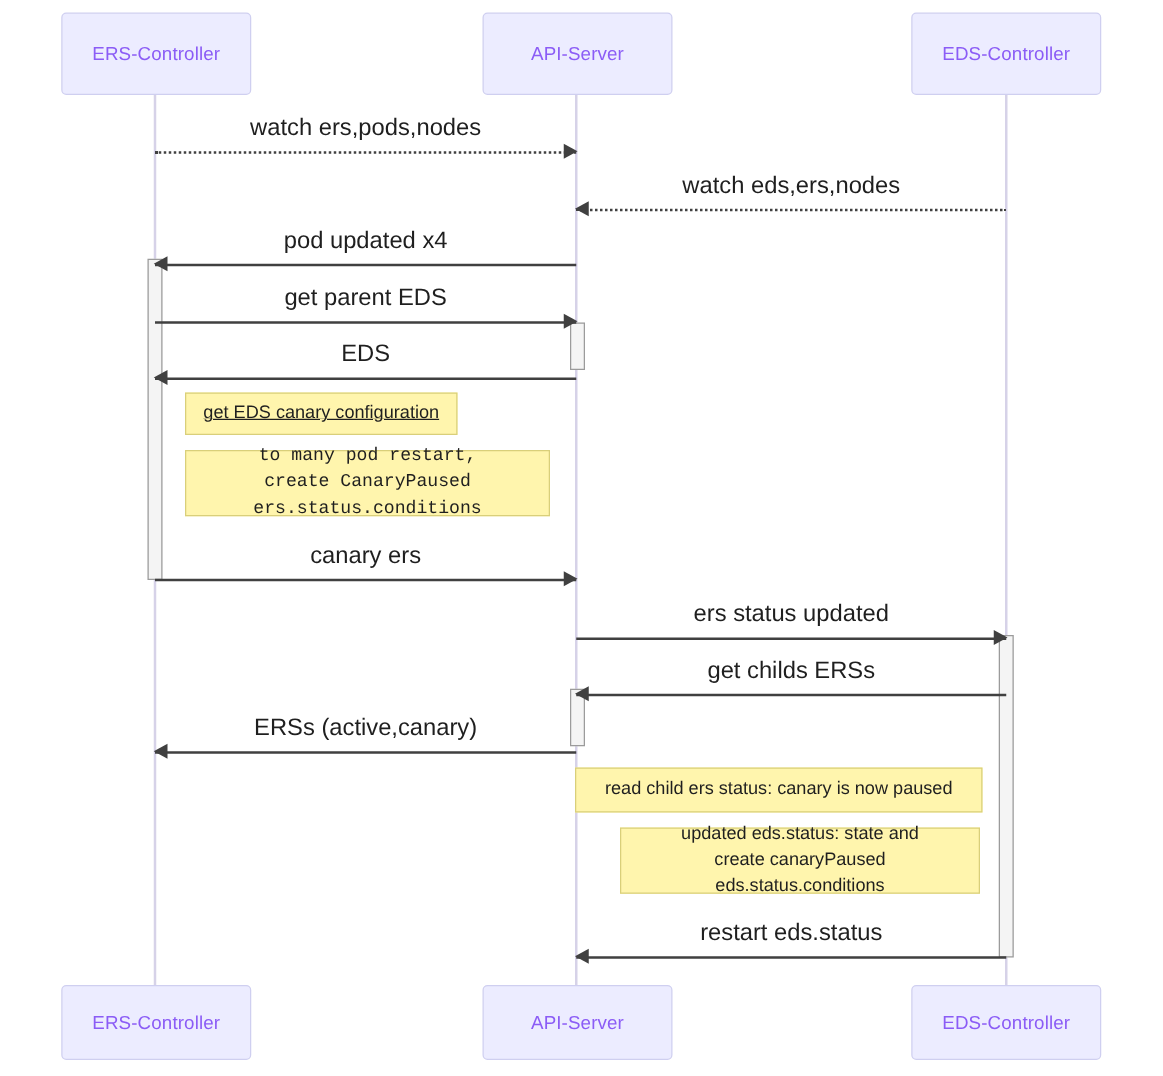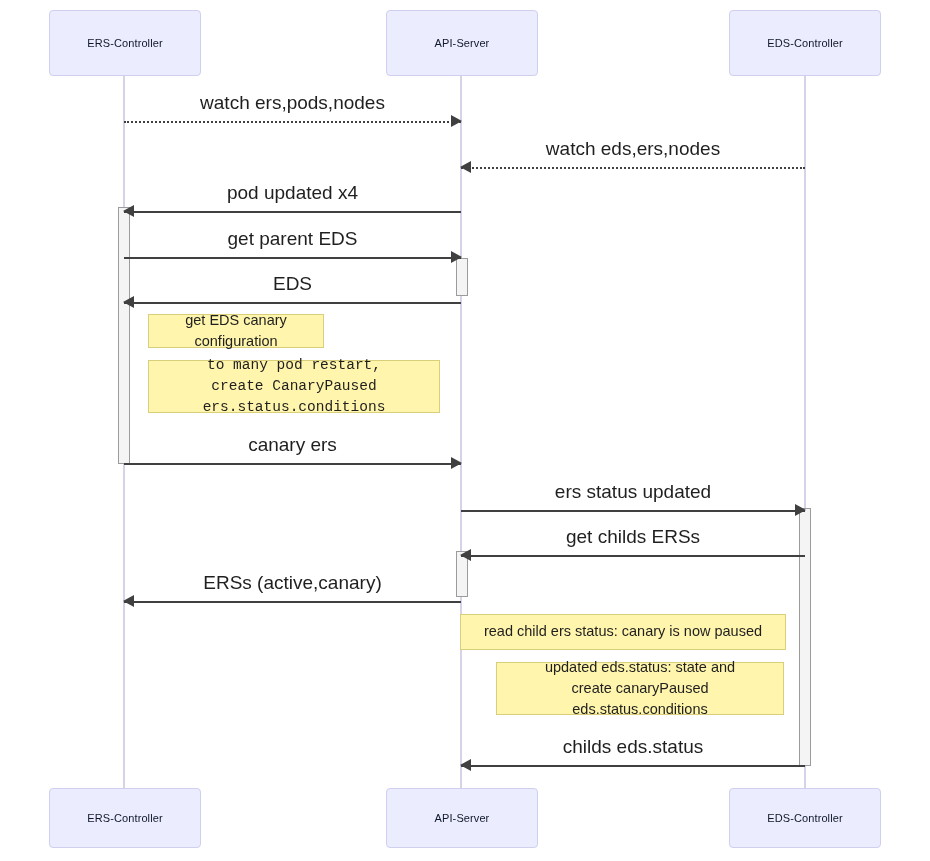--- a/index.html
+++ b/index.html
@@ -30,22 +30,22 @@
   
   .participant {
     position: absolute;
     box-sizing: border-box;
     background: #ececff;
     border: 1px solid #cfcff0;
     border-radius: 4px;
     display: flex;
     align-items: center;
     justify-content: center;
-    font-size: 11px;
-    color: #0f172a;
+    font-size: 15px;
+    color: #8b5cf6;
     letter-spacing: 0.1px;
     text-align: center;
   }
 
   
   .activation {
     position: absolute;
     box-sizing: border-box;
     background: #f4f4f4;
     border: 1px solid #9b9b9b;
@@ -168,25 +168,25 @@
         <div class="label">get childs ERSs</div>
       </div>
       <div class="msg to-left" style="left: 124px; top: 601px; width: 337px;">
         <div class="line"></div>
         <div class="head"></div>
         <div class="label">ERSs (active,canary)</div>
       </div>
       <div class="msg to-left" style="left: 461px; top: 765px; width: 344px;">
         <div class="line"></div>
         <div class="head"></div>
-        <div class="label">childs eds.status</div>
+        <div class="label">restart eds.status</div>
       </div>
     </div>
   <div id="notes-layer">
-      <div class="note" style="left: 148px; top: 314px; width: 176px; height: 34px;">get EDS canary configuration</div>
+      <div class="note" style="left: 148px; top: 314px; width: 218px; height: 34px; text-decoration: underline;">get EDS canary configuration</div>
       <div class="note" style="left: 148px; top: 360px; width: 292px; height: 53px; font-family: Liberation Mono, monospace;">to many pod restart,
 create CanaryPaused ers.status.conditions</div>
       <div class="note" style="left: 460px; top: 614px; width: 326px; height: 36px;">read child ers status: canary is now paused</div>
       <div class="note" style="left: 496px; top: 662px; width: 288px; height: 53px;">updated eds.status: state and
 create canaryPaused eds.status.conditions</div>
     </div>
   <div id="participants-top-layer">
       <div class="participant" style="left: 49px; top: 10px; width: 152px; height: 66px;">
         <span>ERS-Controller</span>
       </div>

